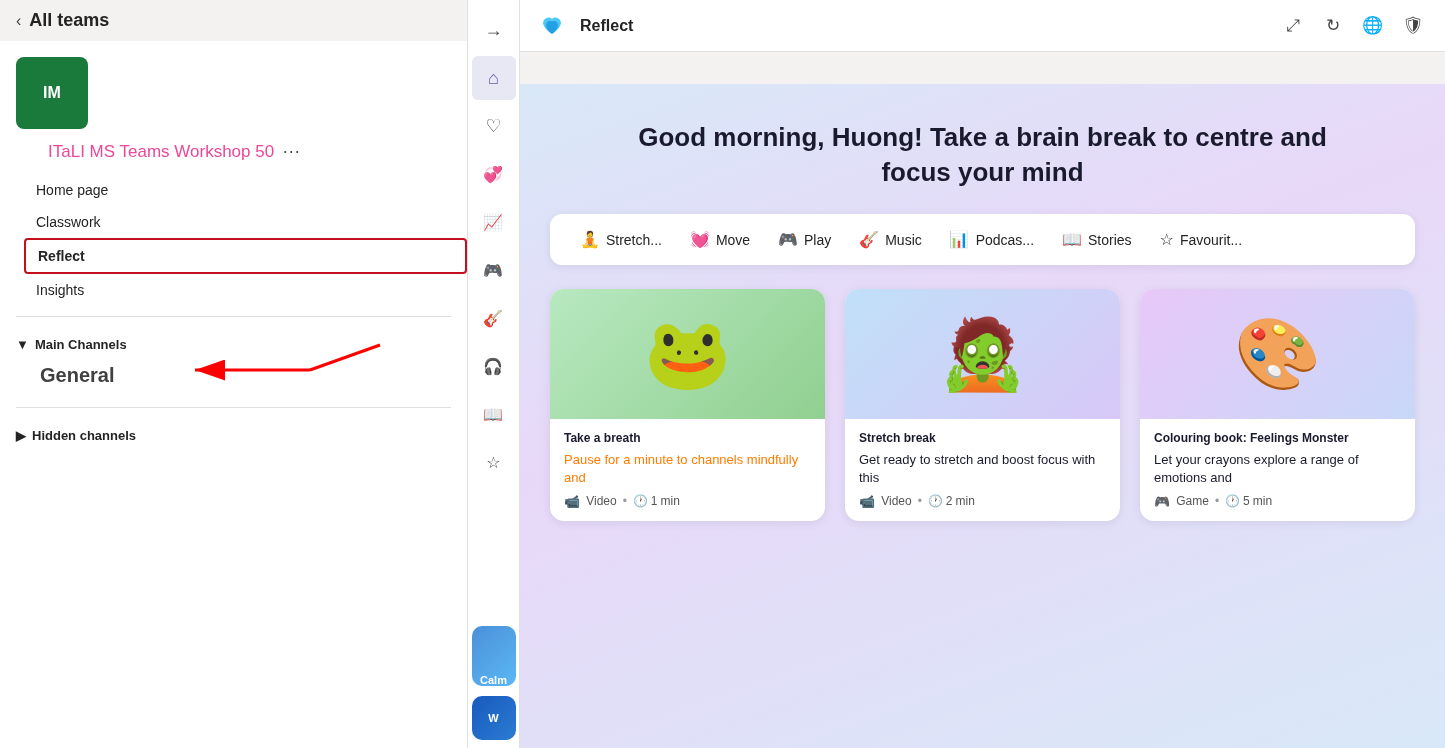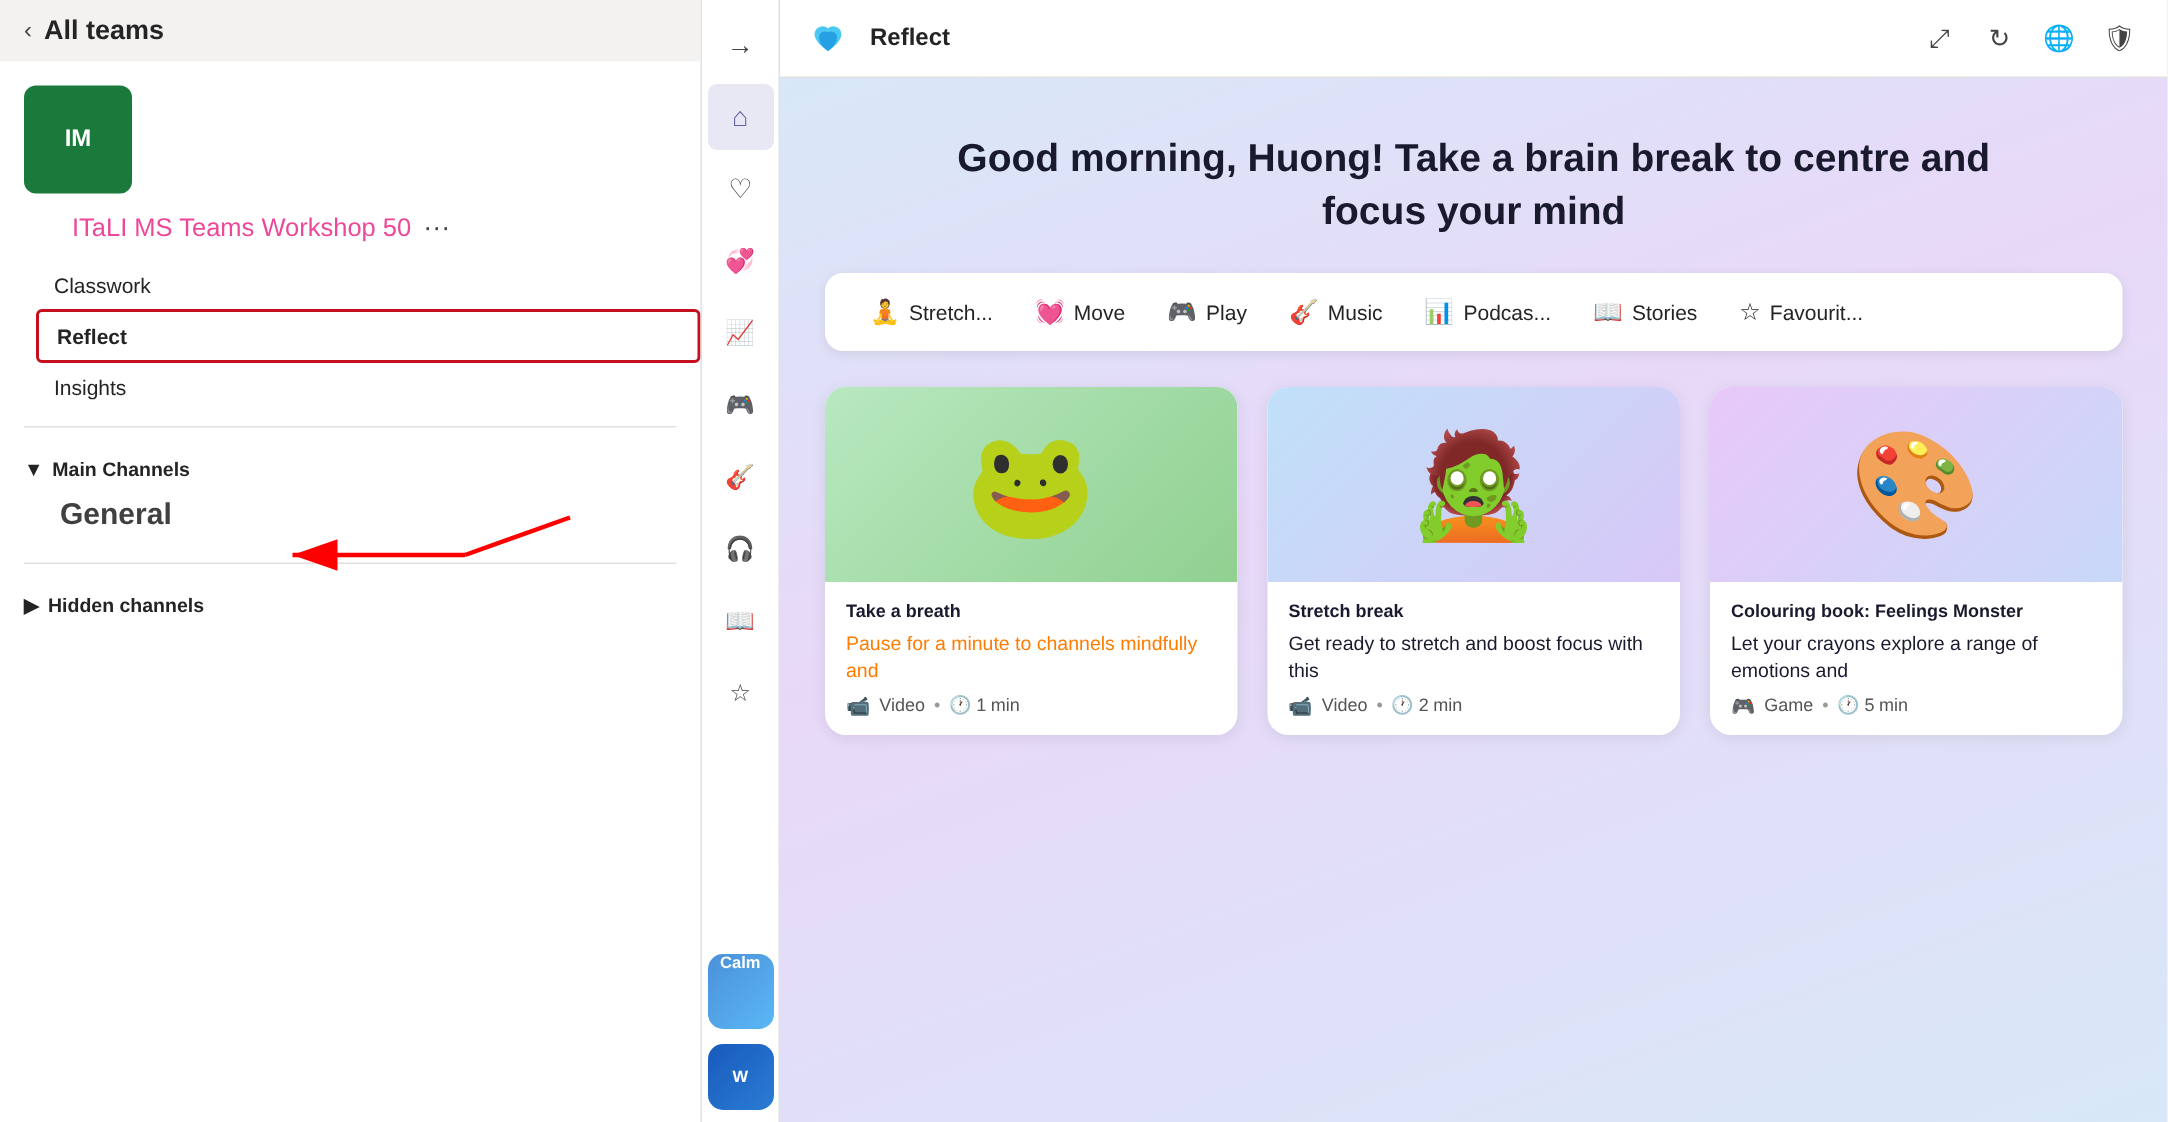--- a/index.html
+++ b/index.html
@@ -156,25 +156,25 @@
       border-radius: 6px;
       cursor: pointer;
       border: none;
       background: none;
       font-size: 18px;
       color: #444;
     }
     .icon-btn.active { background: #e8e8f4; color: #6264a7; }
     .icon-app-calm {
       width: 44px;
-      height: 50px;
+      height: 60px;
       border-radius: 10px;
       background: linear-gradient(135deg, #4a90d9, #5bb8f5);
       display: flex;
-      align-items: flex-start;
+      align-items: flex-end;
       justify-content: center;
       font-size: 11px;
       color: white;
       font-weight: 700;
       cursor: pointer;
     }
     .icon-app-word {
       width: 44px;
       height: 44px;
       border-radius: 10px;
@@ -239,20 +239,21 @@
       justify-content: center;
       border-radius: 4px;
     }
 
     
     .reflect-content {
       flex: 1;
       background: linear-gradient(160deg, #d8e8f8 0%, #e8d8f8 40%, #d8e8f8 100%);
       overflow-y: auto;
       padding: 0;
+      margin-top: 32px;
     }
 
     .greeting-section {
       text-align: center;
       padding: 36px 40px 24px;
     }
     .greeting-text {
       font-size: 26px;
       font-weight: 700;
       color: #1a1a2e;
@@ -382,20 +383,21 @@
     <div class="team-avatar">
       <span>IM</span>
     </div>
 
     <div class="team-name-row">
       <span class="team-name">ITaLI MS Teams Workshop 50</span>
       <button class="more-btn">···</button>
     </div>
 
     <ul class="nav-list">
+      <li>Home page</li>
       <li>Classwork</li>
       <li class="active">Reflect</li>
       <li>Insights</li>
     </ul>
 
     <hr class="section-divider">
 
     <div class="channels-section">
       <button class="channels-toggle">
         <span>▼</span>

